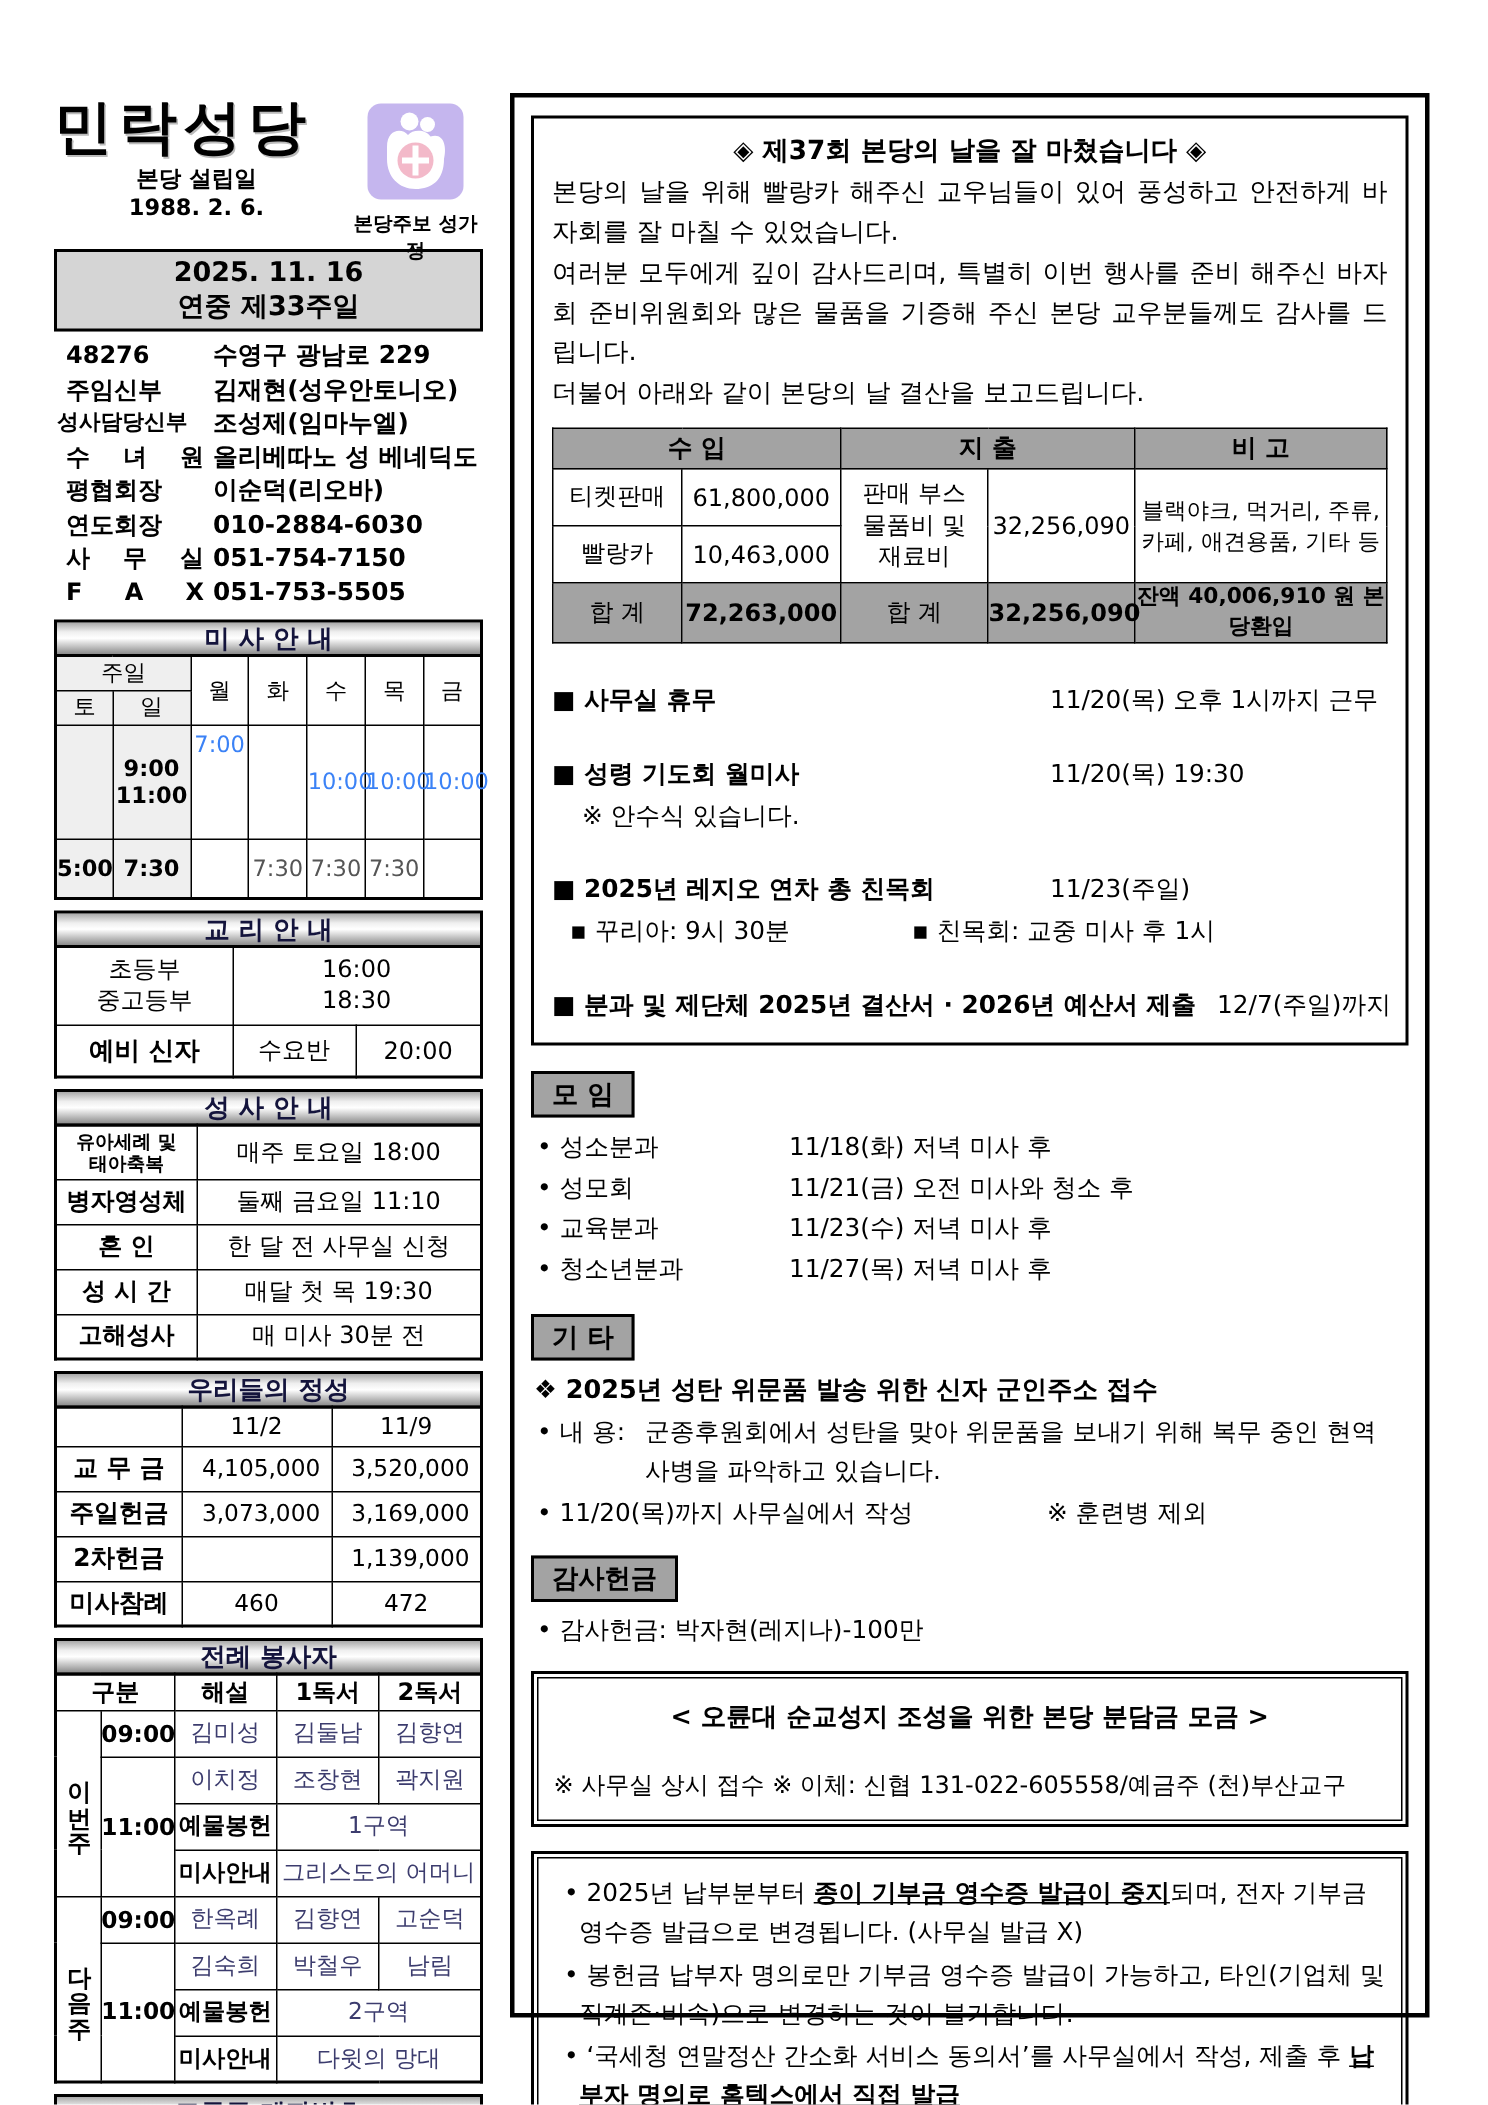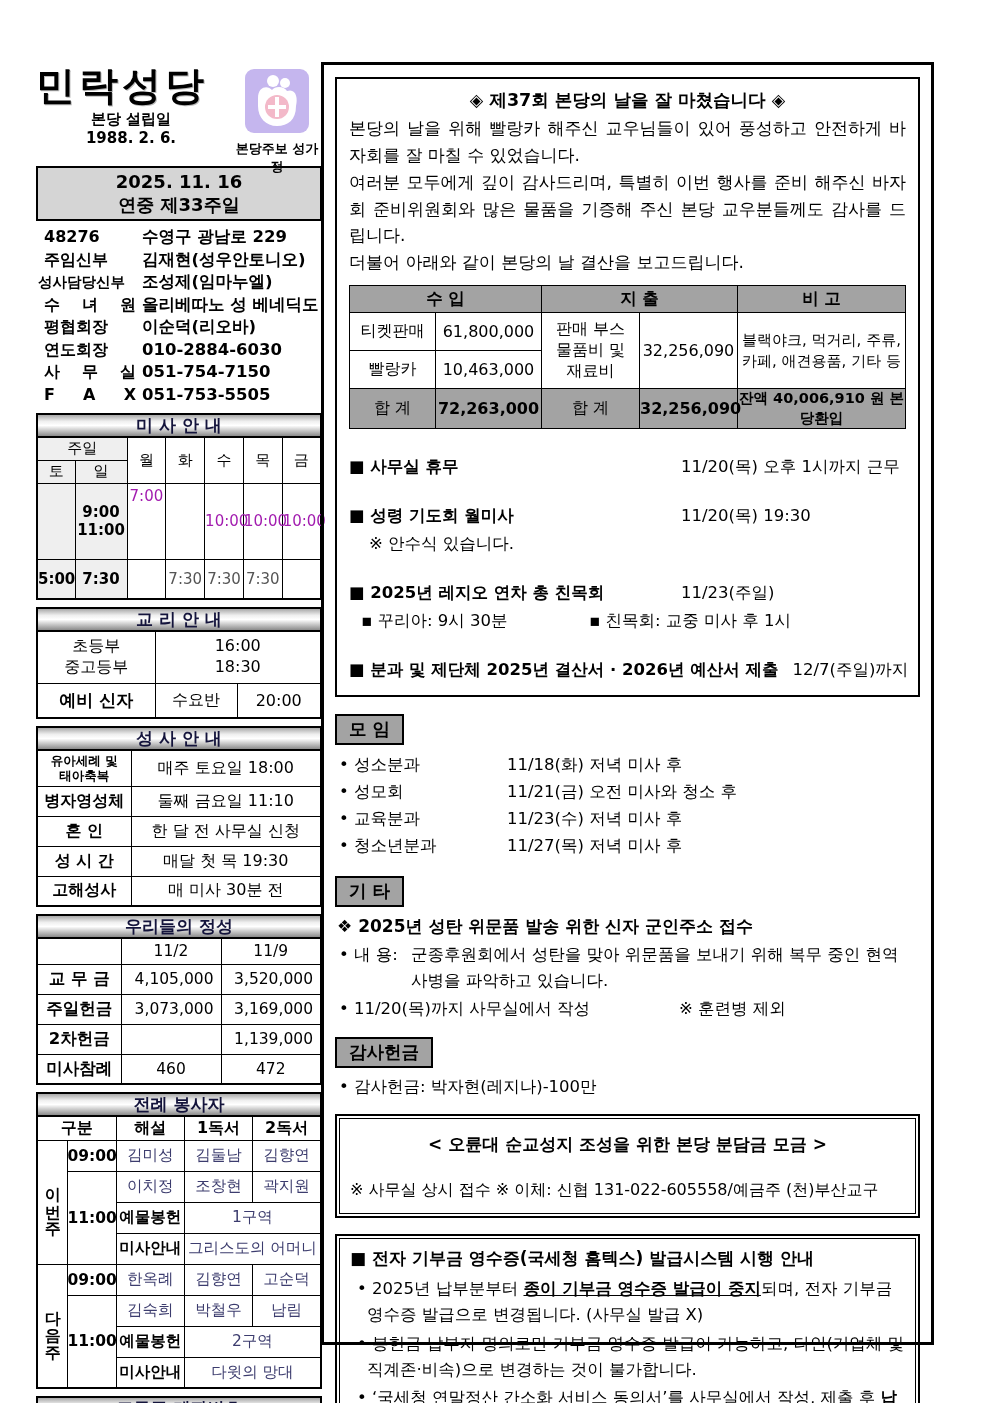--- a/index.html
+++ b/index.html
@@ -25,21 +25,21 @@
     color:#14143c; font-weight:bold; font-size:17px;
     display:flex; align-items:center; justify-content:center; }
   table { width:100%; border-collapse:collapse; table-layout:fixed; }
   .ltable { border:2px solid #000; margin-top:-2px; }
   .ltable th, .ltable td { border:1px solid #000; text-align:center; vertical-align:middle; font-size:15px; }
   .pre { white-space:pre-line; }
 
   
   .mass th { font-weight:normal; height:23px; font-size:15px; }
   .mass .wk { background:#efefef; }
-  .mass .morning td { height:76px; color:#a21caf; }
+  .mass .morning td { height:76px; color:#3b82f6; }
   .mass .evening td { height:40px; color:#555; border-top:1px dotted #999; }
   .mass td.bold { color:#000; font-weight:bold; }
   .mass td.mt { vertical-align:top; padding-top:3px; text-align:center; }
 
   
   .cat td { font-size:16px; }
   .cat .r1 td { height:52px; line-height:1.3; }
   .cat .r2 td { height:35px; }
   .cat .blbl { font-weight:bold; font-size:17px; }
 
@@ -59,21 +59,21 @@
   .srv th { height:24px; font-size:16px; }
   .srv td { height:31px; font-size:15.5px; }
   .srv td.name { color:#3c3c6e; }
   .srv td.grp { font-weight:bold; font-size:16px; width:30px;
     writing-mode:vertical-rl; text-orientation:upright; letter-spacing:2px; }
   .srv td.time { font-weight:bold; width:49px; }
   .srv td.role { font-weight:bold; }
   .srv col.c-time { width:49px; }
 
   
-  .right-col { position:absolute; left:321px; top:62px; width:613px; height:1283px; border:3px solid #000; padding:12px 11px; }
+  .right-col { position:absolute; left:340px; top:62px; width:613px; height:1283px; border:3px solid #000; padding:12px 11px; }
   .box1 { border:2px solid #000; padding:9px 12px 14px; }
   .notice-title { text-align:center; font-weight:bold; font-size:17.5px; margin-bottom:3px; }
   .notice-p { font-size:17px; line-height:1.58; text-align:justify; }
   .settle { margin:9px 0 4px; border:1px solid #000; }
   .settle th, .settle td { border:1px solid #000; text-align:center; font-size:16px; }
   .settle tr.blue th, .settle tr.blue td { background:#a3a3a3; }
   .settle tr.hd th { height:27px; font-size:16.5px; font-weight:bold; }
   .settle .body td { height:38px; }
   .settle td.note { font-size:15px; line-height:1.35;text-align:center; }
   .settle tr.total td { height:28px; }
@@ -496,21 +496,20 @@
 
     <div class="dbox">
       <div class="dbox-inner">
         <div class="fund-title">&lt; 오륜대 순교성지 조성을 위한 본당 분담금 모금 &gt;</div>
         <div class="fund-line">※ 사무실 상시 접수   ※ 이체: 신협 131-022-605558/예금주 (천)부산교구</div>
       </div>
     </div>
 
     <div class="dbox">
       <div class="dbox-inner">
-        <div class="rcpt-title">■ 전자 기부금 영수증(국세청 홈텍스) 발급시스템 시행 안내</div>
         <div class="rcpt-item">
           <span>• 2025년 납부분부터 </span><span class="em">종이 기부금 영수증 발급이 중지</span><span>되며, 전자 기부금 영수증 발급으로 변경됩니다. (사무실 발급 X)</span>
         </div>
         <div class="rcpt-item">• 봉헌금 납부자 명의로만 기부금 영수증 발급이 가능하고, 타인(기업체 및 직계존·비속)으로 변경하는 것이 불가합니다.</div>
         <div class="rcpt-item">
           <span>• ‘국세청 연말정산 간소화 서비스 동의서’를 사무실에서 작성, 제출 후 </span><span class="em">납부자 명의로 홈텍스에서 직접 발급</span>
         </div>
       </div>
     </div>
 

